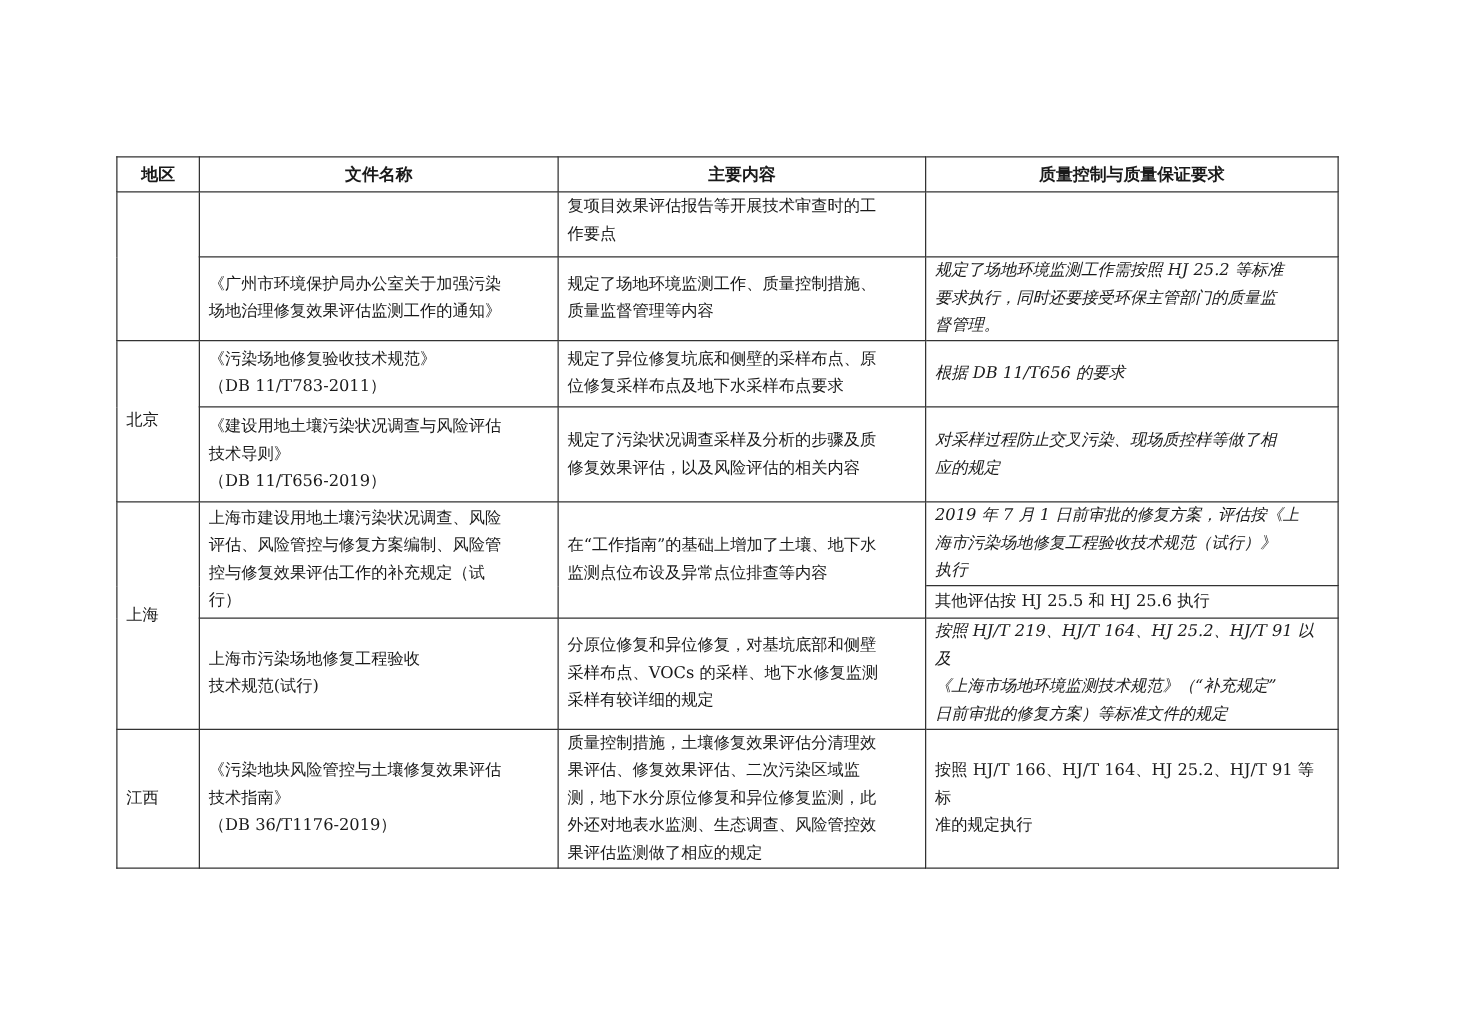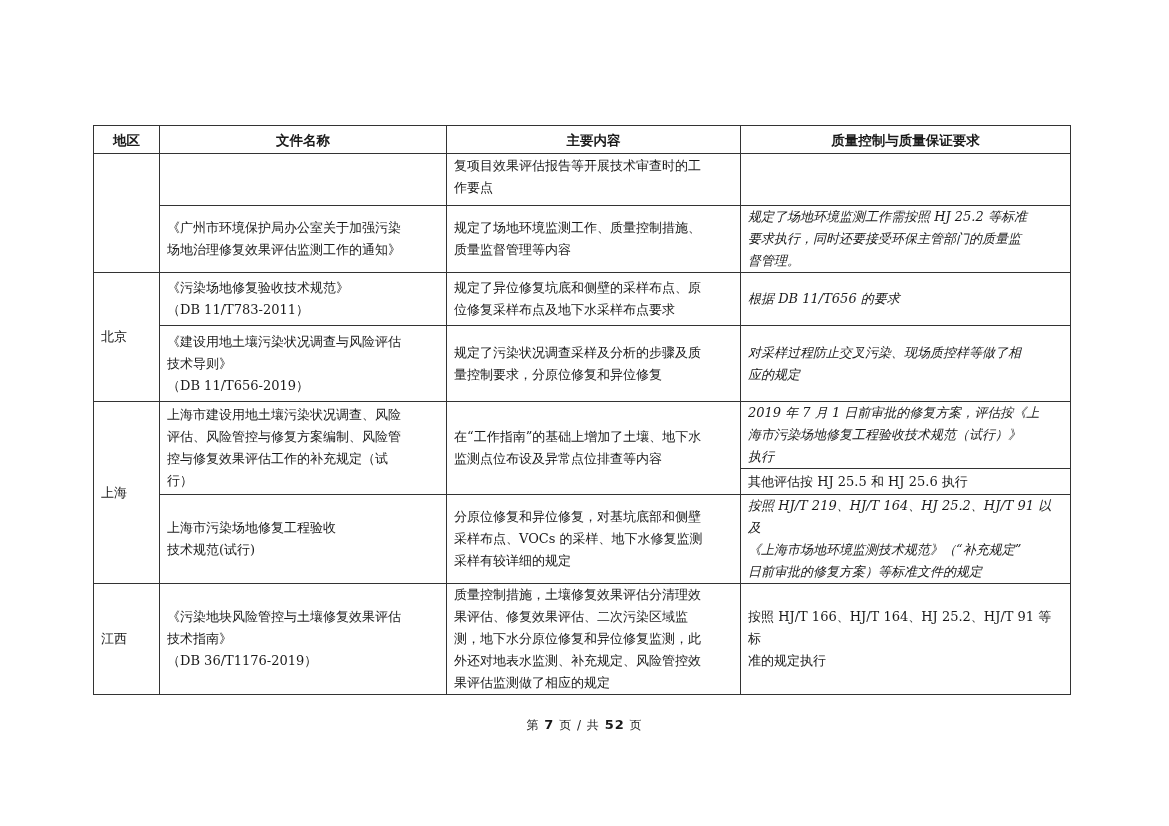--- a/index.html
+++ b/index.html
@@ -80,21 +80,21 @@
         </td>
       </tr>
       <tr style="height:76px">
         <td class="c">
           <span class="ln">《建设用地土壤污染状况调查与风险评估</span>
           <span class="ln">技术导则》</span>
           <span class="ln">（DB 11/T656-2019）</span>
         </td>
         <td class="c">
           <span class="ln">规定了污染状况调查采样及分析的步骤及质</span>
-          <span class="ln">量控制要求，分原位修复和异位修复</span>
+          <span class="ln">修复效果评估，以及风险评估的相关内容</span>
         </td>
         <td class="l">
           <span class="ln">对采样过程防止交叉污染、现场质控样等做了相</span>
           <span class="ln">应的规定</span>
         </td>
       </tr>
 
       <tr style="height:67px">
         <td rowspan="3" class="c">上海</td>
         <td rowspan="2" class="c">
@@ -137,31 +137,24 @@
         <td class="c">江西</td>
         <td class="c">
           <span class="ln">《污染地块风险管控与土壤修复效果评估</span>
           <span class="ln">技术指南》</span>
           <span class="ln">（DB 36/T1176-2019）</span>
         </td>
         <td class="c">
           <span class="ln">质量控制措施，土壤修复效果评估分清理效</span>
           <span class="ln">果评估、修复效果评估、二次污染区域监</span>
           <span class="ln">测，地下水分原位修复和异位修复监测，此</span>
-          <span class="ln">外还对地表水监测、补充规定、风险管控效</span>
+          <span class="ln">外还对地表水监测、生态调查、风险管控效</span>
           <span class="ln">果评估监测做了相应的规定</span>
         </td>
         <td class="c">
           <span class="ln">按照 HJ/T 166、HJ/T 164、HJ 25.2、HJ/T 91 等标</span>
           <span class="ln">准的规定执行</span>
         </td>
       </tr>
     </tbody>
   </table>
 
-  <div class="footer">
-    <span>第</span>
-    <b>7</b>
-    <span>页 / 共</span>
-    <b>52</b>
-    <span>页</span>
-  </div>
 </div>
 
 </body></html>

